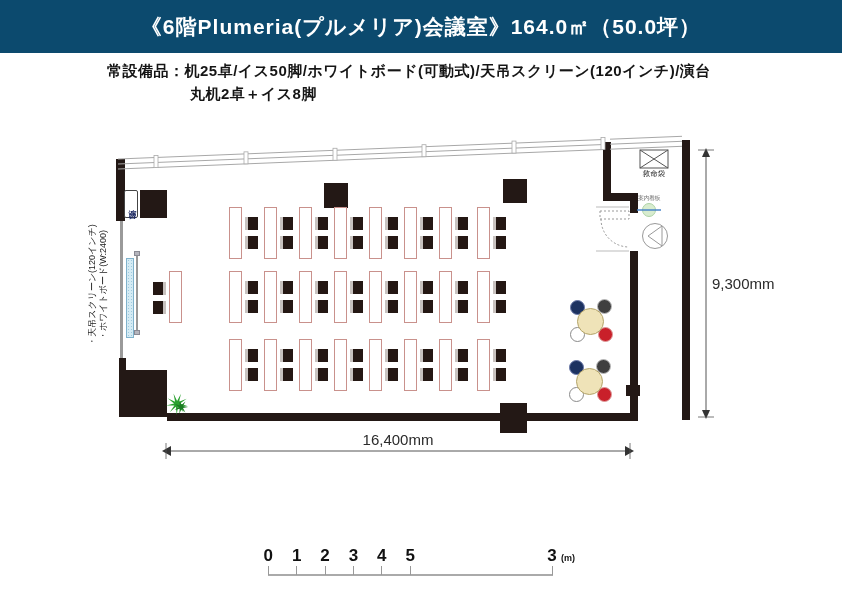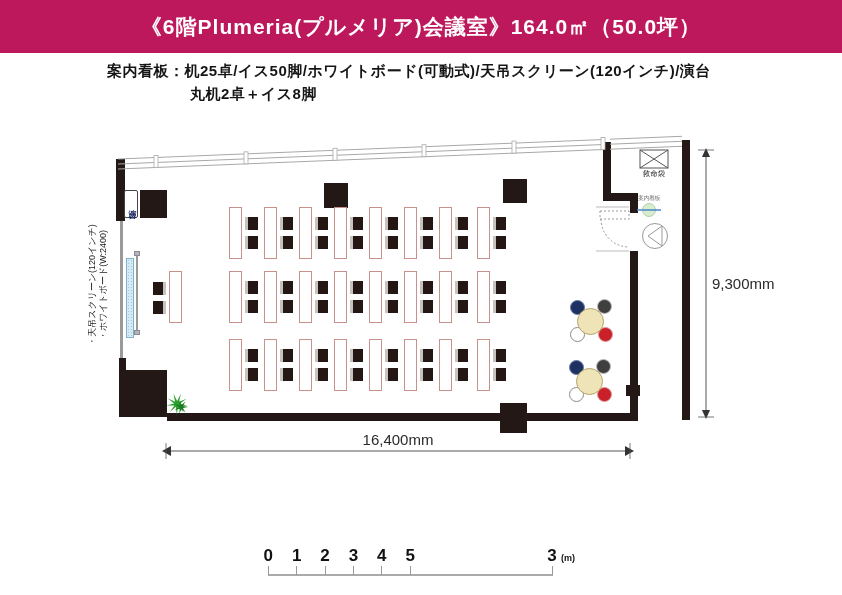--- a/index.html
+++ b/index.html
@@ -1,19 +1,19 @@
 <!DOCTYPE html>
 <html><head>
 <meta charset="utf-8">
 <style>
   html,body{margin:0;padding:0;background:#fff;}
   .canvas{position:relative;width:842px;height:595px;background:#fff;overflow:hidden;
           font-family:"Liberation Sans",sans-serif;}
   .abs{position:absolute;box-sizing:border-box;}
-  .titlebar{position:absolute;left:0;top:0;width:842px;height:53px;background:#be185d;
+  .titlebar{position:absolute;left:0;top:0;width:842px;height:53px;background:#0c4a6e;
             display:flex;align-items:center;justify-content:center;}
   .title{color:#fff;font-size:21px;font-weight:bold;letter-spacing:1px;}
   .eq{position:absolute;font-size:15px;font-weight:bold;color:#151515;letter-spacing:0.5px;}
   .wall{background:#231815;}
   .thinwall{background:#9a9a9a;}
   .table-rect{background:
       radial-gradient(circle,#cf9d97 1.1px,transparent 1.3px) 1px 1px/3px 3px no-repeat,
       radial-gradient(circle,#cf9d97 1.1px,transparent 1.3px) right 1px top 1px/3px 3px no-repeat,
       radial-gradient(circle,#cf9d97 1.1px,transparent 1.3px) 1px bottom 1px/3px 3px no-repeat,
       radial-gradient(circle,#cf9d97 1.1px,transparent 1.3px) right 1px bottom 1px/3px 3px no-repeat,
@@ -37,21 +37,21 @@
 </style>
 </head>
 <body>
 
 <div class="canvas">
 
   <header class="titlebar">
     <div class="title">《6階Plumeria(プルメリア)会議室》164.0㎡（50.0坪）</div>
   </header>
 
-  <div class="eq abs" style="left:107px;top:62px;">案内看板：机25卓/イス50脚/ホワイトボード(可動式)/天吊スクリーン(120インチ)/演台</div>
+  <div class="eq abs" style="left:107px;top:62px;">常設備品：机25卓/イス50脚/ホワイトボード(可動式)/天吊スクリーン(120インチ)/演台</div>
   <div class="eq abs" style="left:190px;top:85px;">丸机2卓＋イス8脚</div>
 
   <div>
     <div class="abs thinwall" style="left:120px;top:169px;width:3px;height:189px;"></div>
     <div class="abs wall" style="left:116px;top:159px;width:9px;height:62px;"></div>
     <div class="abs wall" style="left:119px;top:358px;width:7px;height:14px;"></div>
     <div class="abs wall" style="left:119px;top:370px;width:48px;height:47px;"></div>
     <div class="abs wall" style="left:167px;top:413px;width:471px;height:8px;"></div>
     <div class="abs wall" style="left:603px;top:142px;width:8px;height:58px;"></div>
     <div class="abs wall" style="left:603px;top:193px;width:35px;height:8px;"></div>

